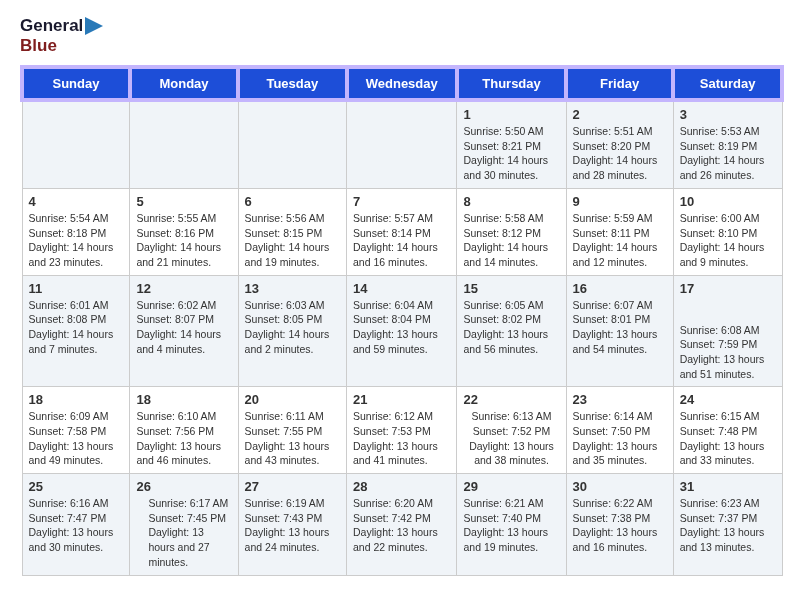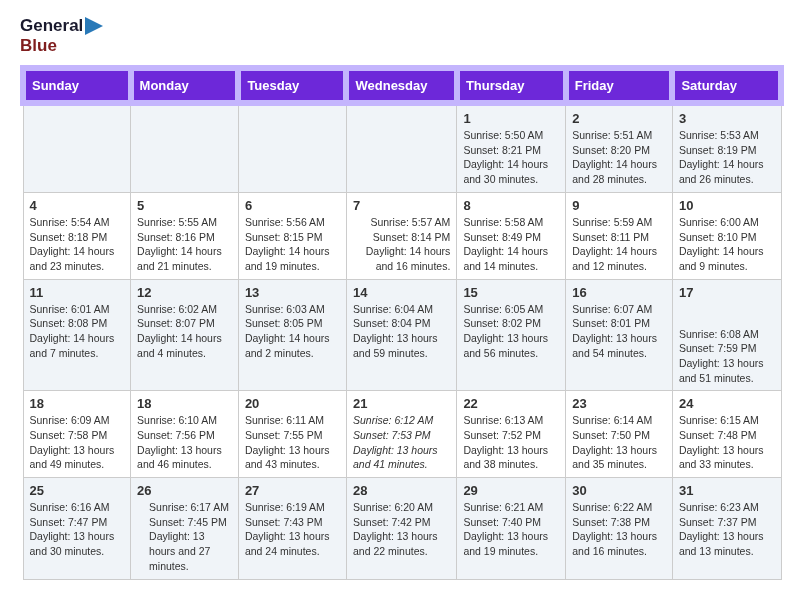--- a/index.html
+++ b/index.html
@@ -5,27 +5,27 @@
     * { box-sizing: border-box; margin: 0; padding: 0; }
     body { font-family: Arial, sans-serif; background: #fff; width: 792px; min-height: 612px; }
     .page { width: 792px; padding: 16px 8px 16px 20px; }
     .header { display: flex; justify-content: space-between; align-items: flex-start; margin-bottom: 10px; }
     .logo { display: flex; align-items: center; }
     .title-block { text-align: right; }
     .main-title { font-size: 38px; color: #333; font-weight: 300; }
     .sub-title { font-size: 16px; color: #555; }
     table { width: 100%; border-collapse: collapse; }
     thead tr th {
-      background-color: #6d28d9;
+      background-color: #1d4ed8;
       color: #fff;
       font-size: 13px;
       font-weight: bold;
       padding: 7px 6px;
-      text-align: left;
-      border: 6px solid #c4b5fd;
+      text-align: center;
+      border: 4px solid #c4b5fd;
     }
     tbody tr td {
       border: 1px solid #ccc;
       vertical-align: top;
       padding: 5px 6px;
       font-size: 11px;
       color: #333;
       width: 113px;
       min-height: 80px;
       height: 80px;
@@ -108,28 +108,28 @@
 Daylight: 14 hours and 21 minutes.</div>
           </td>
           <td>
             <span class="day-num">6</span>
             <div class="day-info" style="white-space: pre-line;">Sunrise: 5:56 AM
 Sunset: 8:15 PM
 Daylight: 14 hours and 19 minutes.</div>
           </td>
           <td>
             <span class="day-num">7</span>
-            <div class="day-info" style="white-space: pre-line; text-align: right;">Sunrise: 5:57 AM
+            <div class="day-info" style="white-space: pre-line;">Sunrise: 5:57 AM
 Sunset: 8:14 PM
 Daylight: 14 hours and 16 minutes.</div>
           </td>
           <td>
             <span class="day-num">8</span>
             <div class="day-info" style="white-space: pre-line;">Sunrise: 5:58 AM
-Sunset: 8:49 PM
+Sunset: 8:12 PM
 Daylight: 14 hours and 14 minutes.</div>
           </td>
           <td>
             <span class="day-num">9</span>
             <div class="day-info" style="white-space: pre-line;">Sunrise: 5:59 AM
 Sunset: 8:11 PM
 Daylight: 14 hours and 12 minutes.</div>
           </td>
           <td>
             <span class="day-num">10</span>
@@ -196,27 +196,27 @@
 Daylight: 13 hours and 46 minutes.</div>
           </td>
           <td>
             <span class="day-num">20</span>
             <div class="day-info" style="white-space: pre-line;">Sunrise: 6:11 AM
 Sunset: 7:55 PM
 Daylight: 13 hours and 43 minutes.</div>
           </td>
           <td>
             <span class="day-num">21</span>
-            <div class="day-info" style="white-space: pre-line; font-style: italic;">Sunrise: 6:12 AM
+            <div class="day-info" style="white-space: pre-line;">Sunrise: 6:12 AM
 Sunset: 7:53 PM
 Daylight: 13 hours and 41 minutes.</div>
           </td>
           <td>
             <span class="day-num">22</span>
-            <div class="day-info" style="white-space: pre-line;">Sunrise: 6:13 AM
+            <div class="day-info" style="white-space: pre-line; text-align: center;">Sunrise: 6:13 AM
 Sunset: 7:52 PM
 Daylight: 13 hours and 38 minutes.</div>
           </td>
           <td>
             <span class="day-num">23</span>
             <div class="day-info" style="white-space: pre-line;">Sunrise: 6:14 AM
 Sunset: 7:50 PM
 Daylight: 13 hours and 35 minutes.</div>
           </td>
           <td>

